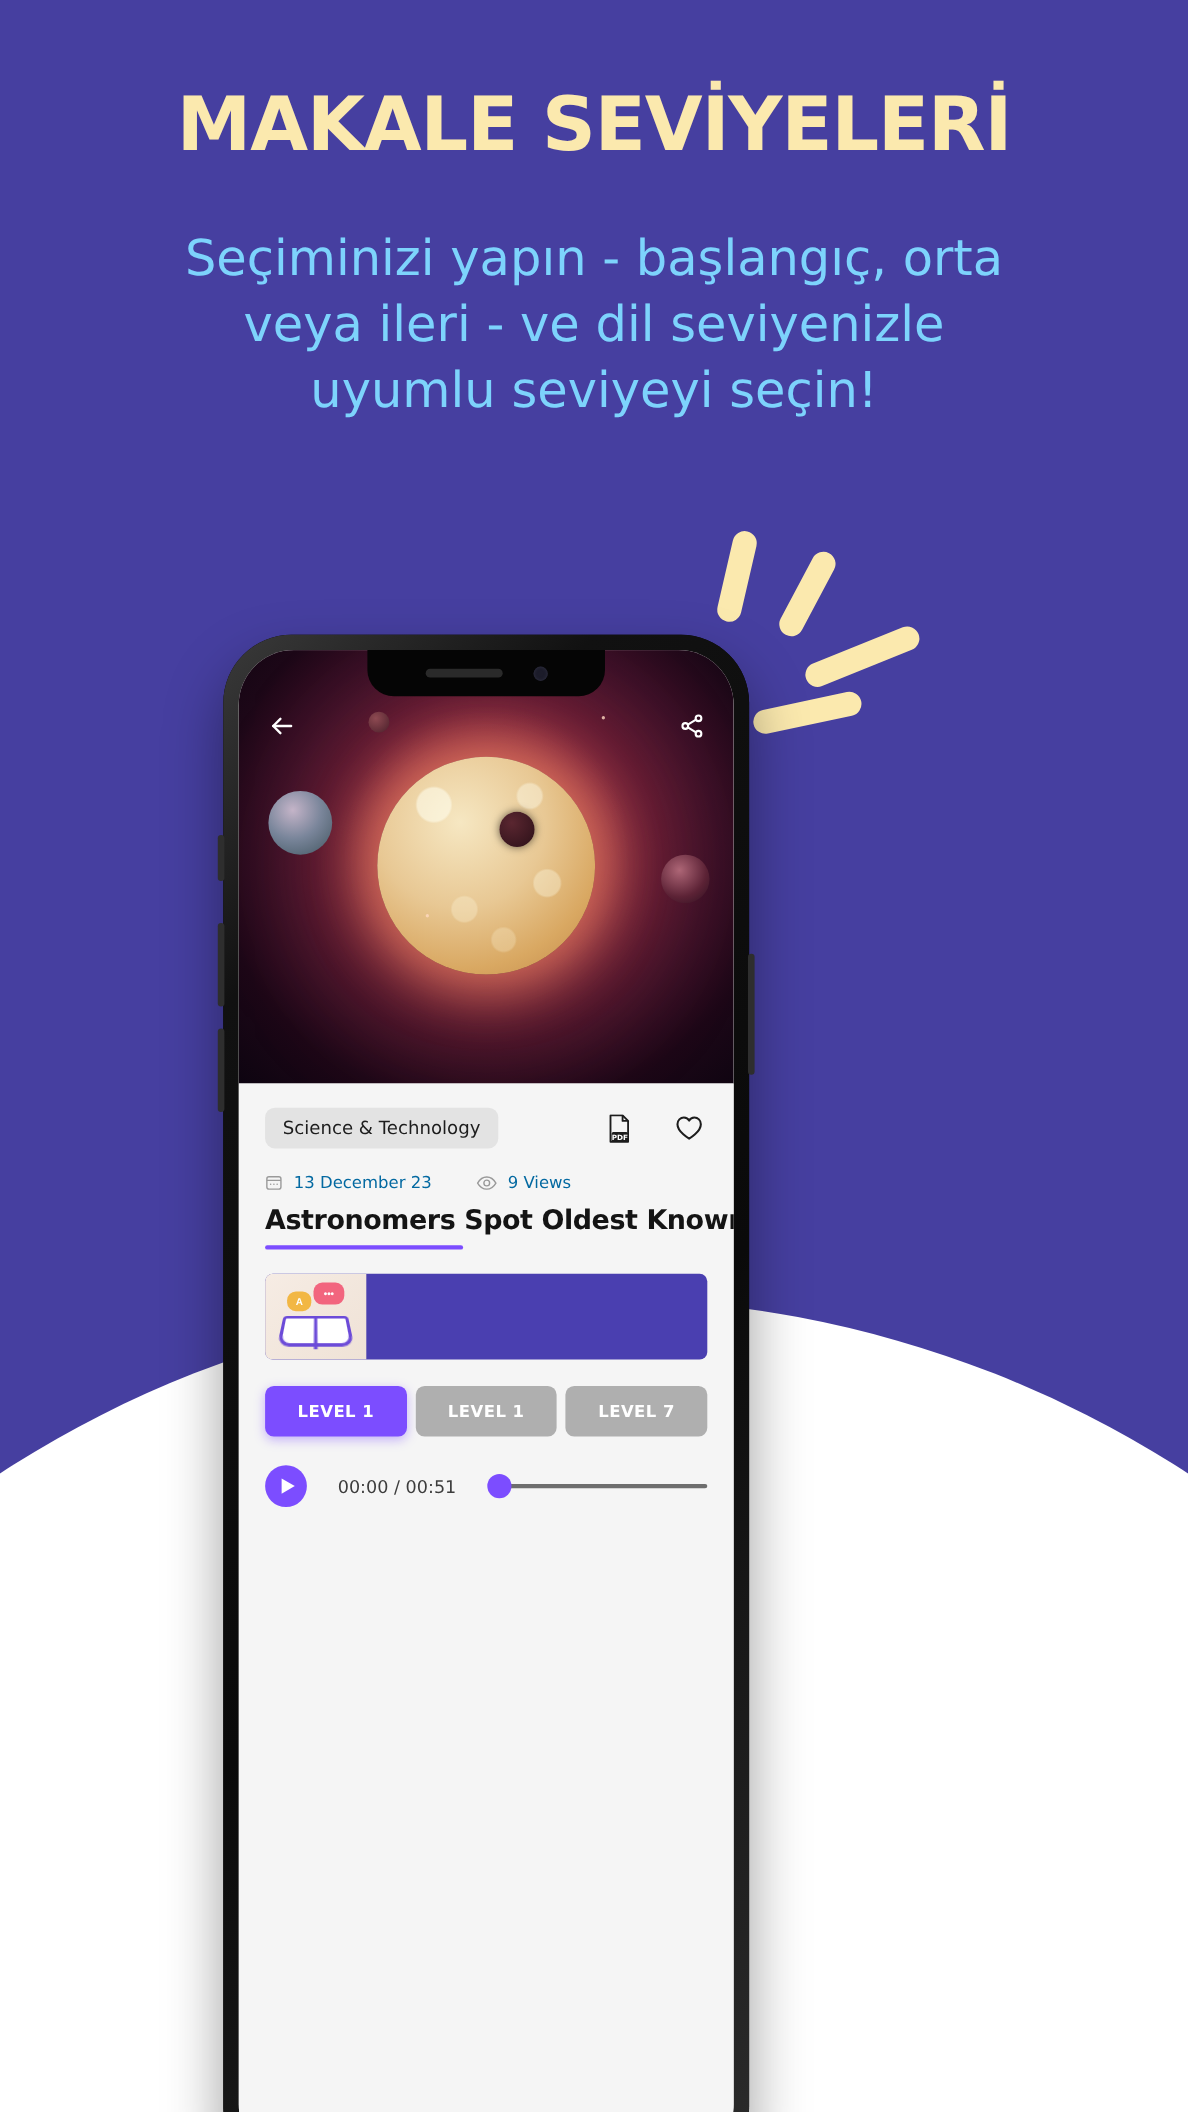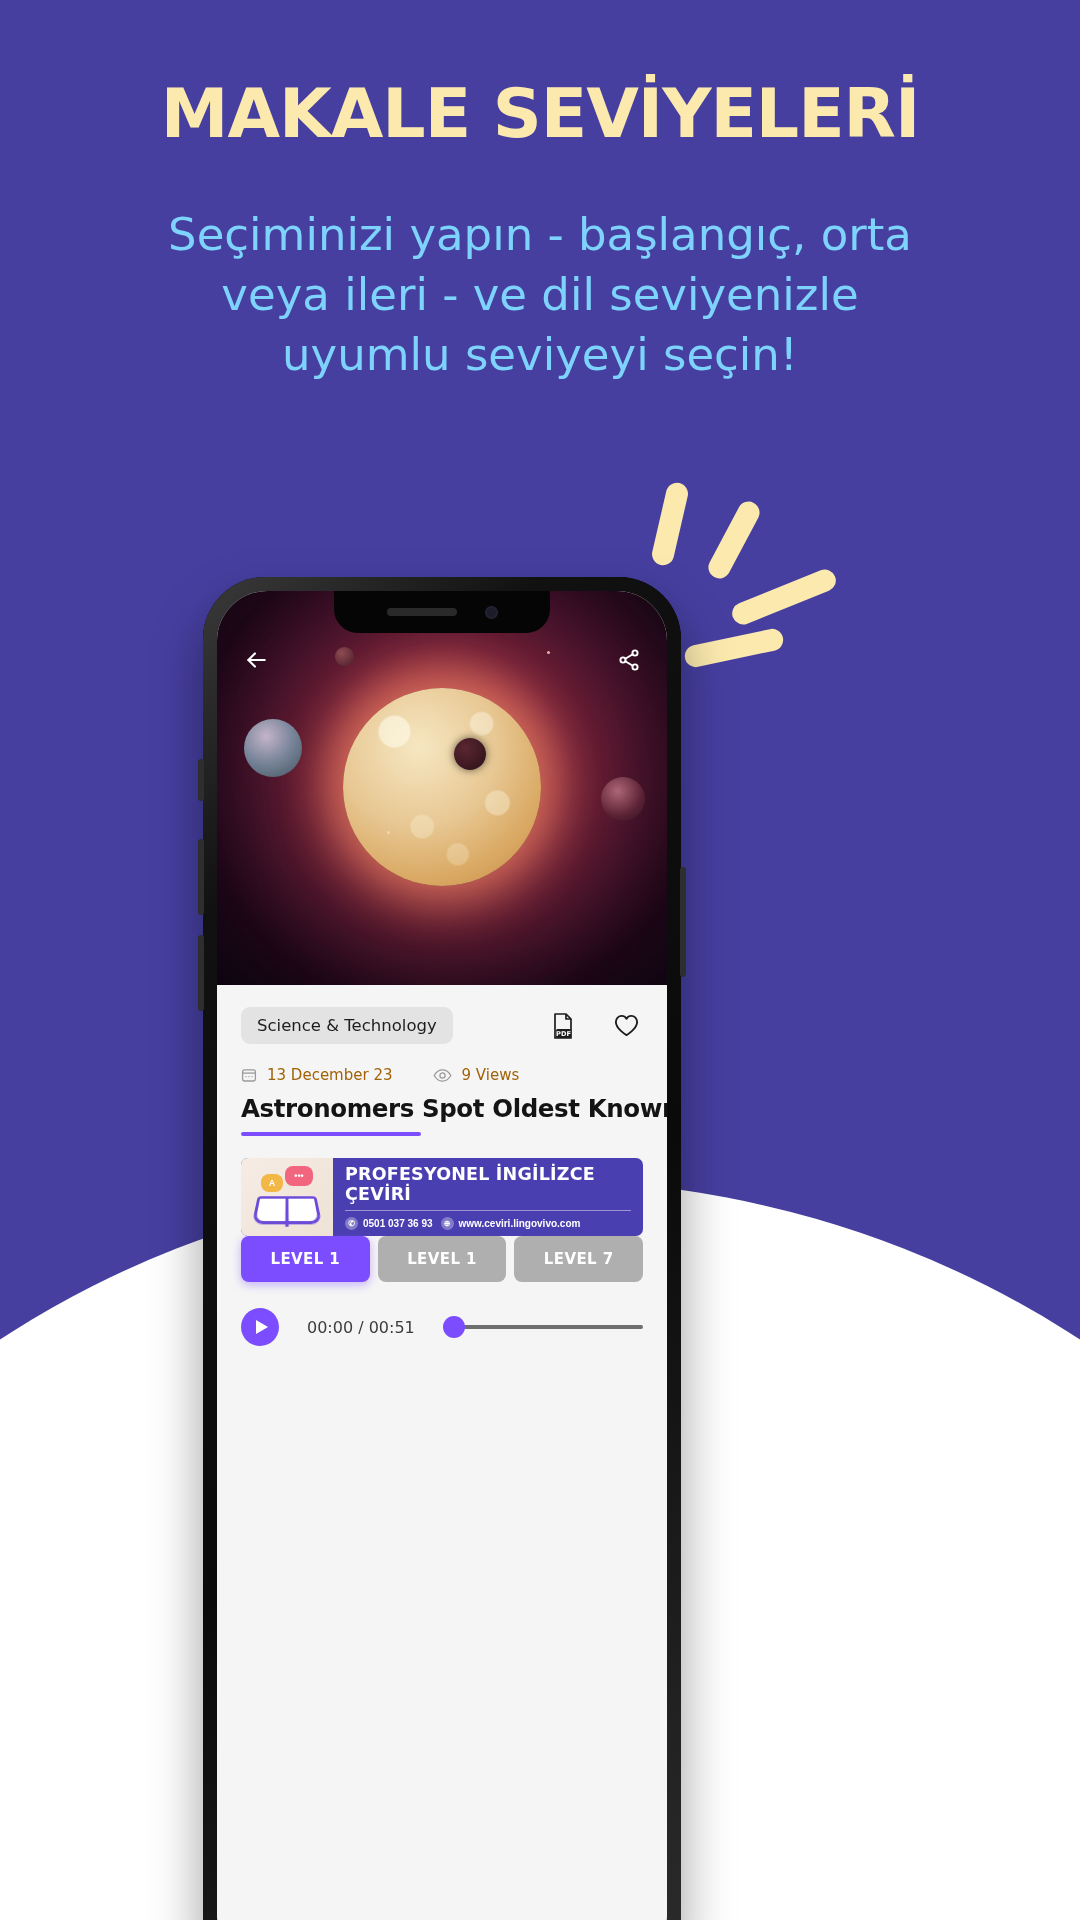--- a/index.html
+++ b/index.html
@@ -145,21 +145,21 @@
   .cat-chip{
     background:#E3E3E3; color:#1d1d1d;
     font-size:16.5px; font-weight:400;
     padding:9px 16px; border-radius:9px;
     font-family:"DejaVu Sans", sans-serif;
   }
   .row-1-icons{ display:flex; align-items:center; gap:40px; padding-right:4px;}
 
   .meta{
     display:flex; align-items:center; gap:10px;
-    margin-top:22px; color:#a16207; font-size:15px;
+    margin-top:22px; color:#0369a1; font-size:15px;
     font-family:"DejaVu Sans", sans-serif;
   }
   .meta .gap{ width:20px; }
 
   .art-title{
     margin-top:10px;
     font-size:24.5px; font-weight:700; color:#141414;
     letter-spacing:-.4px; white-space:nowrap;
     font-family:"DejaVu Sans", sans-serif;
   }
@@ -187,21 +187,21 @@
   .banner-h{
     color:#fff; font-weight:800; font-size:17.5px; letter-spacing:.2px;
     font-family:"DejaVu Sans", sans-serif;
   }
   .banner-rule{ height:1px; background:rgba(255,255,255,.45); margin:6px 0 6px 0; width:96%;}
   .banner-info{ display:flex; align-items:center; gap:8px; color:#fff; font-size:10px; font-weight:700;}
   .banner-info .pill{ display:flex; align-items:center; gap:5px; }
   .mini-circ{ width:13px;height:13px;border-radius:50%;background:rgba(255,255,255,.32);display:flex;align-items:center;justify-content:center;font-size:8px;}
 
   
-  .levels{ display:flex; gap:8px; }
+  .levels{ display:flex; gap:8px; margin-top:24px; }
   .lvl{
     flex:1; text-align:center; padding:14px 0;
     border-radius:8px; color:#fff; font-size:15px; font-weight:700;
     letter-spacing:.4px; cursor:pointer;
     font-family:"DejaVu Sans", sans-serif;
   }
   .lvl.active{ background:#7C4DFF; box-shadow:0 3px 10px rgba(124,77,255,.4);}
   .lvl.idle{ background:#AFAFAF; }
 
   
@@ -322,34 +322,20 @@
 
         <div class="art-title">Astronomers Spot Oldest Known Star</div>
         <div class="title-underline"></div>
 
         <div class="banner">
           <div class="banner-left">
             <div class="bk-book"></div>
             <div class="bubble y">A</div>
             <div class="bubble p">•••</div>
           </div>
-          <div class="banner-right">
-            <div class="banner-h">PROFESYONEL İNGİLİZCE ÇEVİRİ</div>
-            <div class="banner-rule"></div>
-            <div class="banner-info">
-              <span class="pill">
-                <span class="mini-circ">✆</span>
-                <span>0501 037 36 93</span>
-              </span>
-              <span class="pill">
-                <span class="mini-circ">⊕</span>
-                <span>www.ceviri.lingovivo.com</span>
-              </span>
-            </div>
-          </div>
         </div>
 
         <div class="levels">
           <div class="lvl active">LEVEL 1</div>
           <div class="lvl idle">LEVEL 1</div>
           <div class="lvl idle">LEVEL 7</div>
         </div>
 
         <div class="audio">
           <div class="play-btn">

